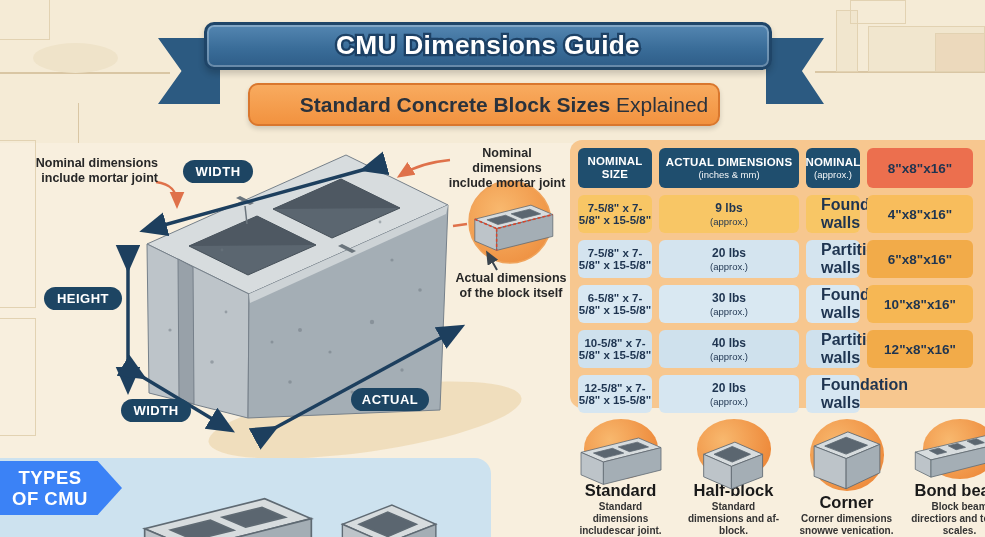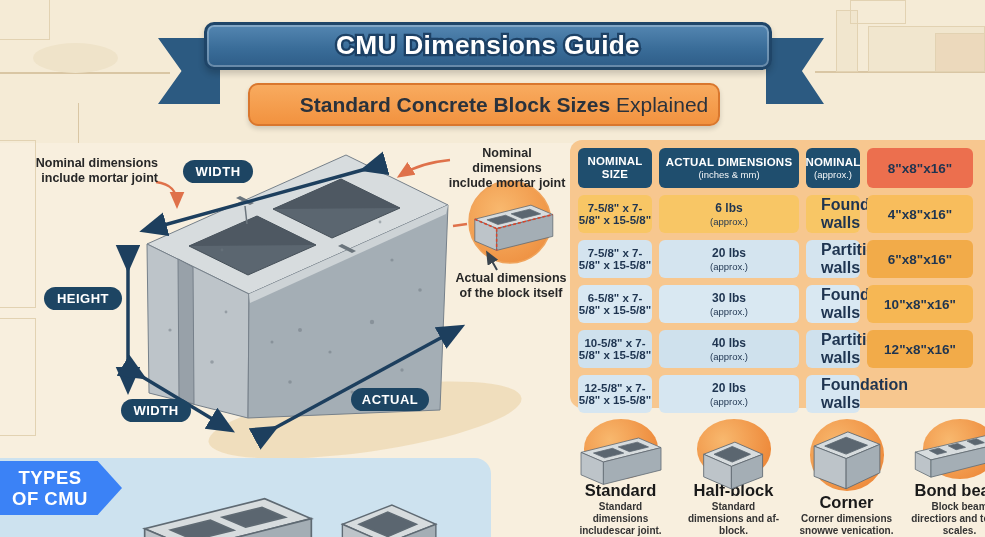--- a/index.html
+++ b/index.html
@@ -209,21 +209,21 @@
         <div class="s">(inches &amp; mm)</div>
       </div>
     <div class="th">
         <div class="t">NOMINAL</div>
         <div class="s">(approx.)</div>
       </div>
 
     <div class="td nom r0n">8"x8"x16"</div>
     <div class="td act r0">7-5/8" x 7-5/8" x 15-5/8"</div>
     <div class="td r0">
-        <div class="wv">6 lbs</div>
+        <div class="wv">9 lbs</div>
         <div class="ws">(approx.)</div>
       </div>
     <div class="td use r0">
       <svg width="30" height="30" viewBox="0 0 30 30">
           <path d="M4 14 L15 5 L26 14" fill="none" stroke="#8a3b2c" stroke-width="2"></path>
           <rect x="20" y="7" width="3.5" height="4" fill="#fdf3e4" stroke="#8a3b2c" stroke-width="1.3"></rect>
           <rect x="7" y="14" width="16" height="11" fill="#fdf3e4" stroke="#8a3b2c" stroke-width="1.5"></rect>
           <rect x="12" y="18" width="6" height="7" fill="#e8854f" stroke="#8a3b2c" stroke-width="1.3"></rect>
         </svg>
       <div class="lbl">Foundation walls</div>

